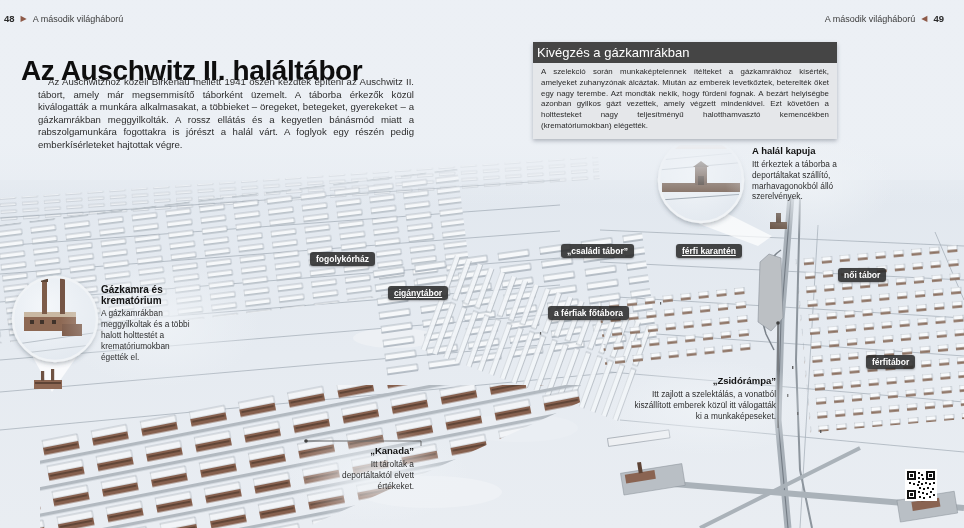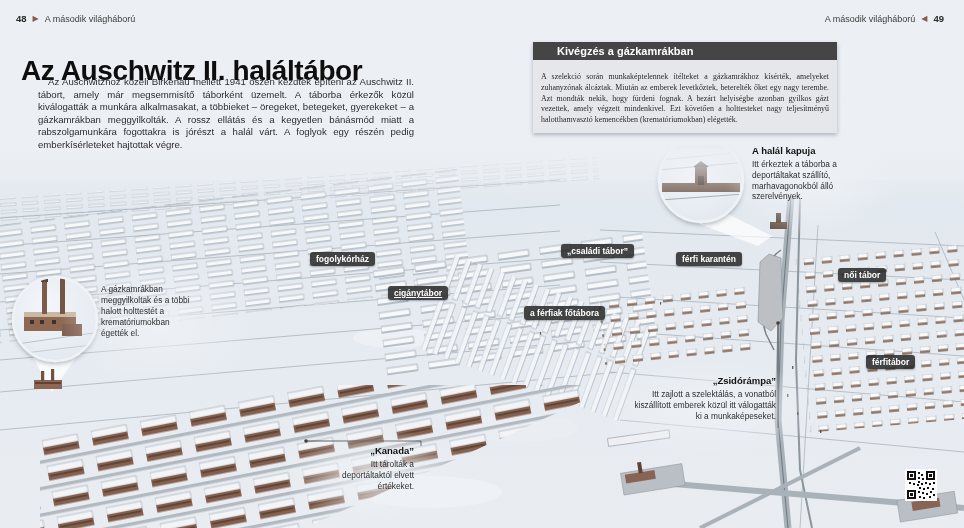--- a/index.html
+++ b/index.html
@@ -6,27 +6,27 @@
   body{font-family:"Liberation Sans",sans-serif;}
   #page{position:relative;width:964px;height:528px;overflow:hidden;
         background:linear-gradient(180deg,#eaeef3 0%,#e7ecf2 35%,#e2e8ef 70%,#e7ebf1 100%);}
   #camp-svg{position:absolute;left:0;top:0;}
   .fog{position:absolute;background:radial-gradient(closest-side,rgba(238,242,246,.96),rgba(238,242,246,0));pointer-events:none;}
   .fog-top{position:absolute;left:0;top:0;width:964px;height:205px;
            background:linear-gradient(180deg,rgba(236,240,245,.97) 70%,rgba(236,240,245,0) 100%);pointer-events:none;}
   .hdr{position:absolute;top:13px;font-size:9px;color:#3c3c3c;display:flex;align-items:center;gap:6px;}
   .hdr .num{font-weight:bold;font-size:9.5px;color:#2a2a2a;}
   .hdr .arr{color:#8e5a48;font-size:8px;line-height:1;}
-  .hdr-l{left:16px;} .hdr-r{right:20px;}
+  .hdr-l{left:4px;} .hdr-r{right:20px;}
   .title{position:absolute;left:21px;top:36px;font-size:28px;font-weight:bold;color:#0e0e0e;letter-spacing:-.4px;}
   .bodytext{position:absolute;left:22px;top:76px;width:392px;font-size:9.6px;line-height:1.31;color:#2d2d2d;text-align:justify;}
   .bodytext p{margin:0 0 5px 16px;text-indent:10px;}
   .infobox{position:absolute;left:533px;top:42px;width:304px;box-shadow:0 2px 4px rgba(60,70,85,.35);}
-  .infobox .ib-head{background:#454545;color:#fff;font-weight:bold;font-size:11px;padding:3px 24px;}
-  .infobox .ib-body{background:rgba(229,230,233,.95);color:#2a2a2a;font-size:7.9px;line-height:1.36;padding:12px 8px 7px;text-align:justify;font-family:Liberation Serif, serif;}
+  .infobox .ib-head{background:#454545;color:#fff;font-weight:normal;font-size:13px;padding:3px 4px;}
+  .infobox .ib-body{background:rgba(229,230,233,.95);color:#2a2a2a;font-size:7.9px;line-height:1.36;padding:4px 8px 7px;text-align:justify;}
   .tag{position:absolute;background:rgba(43,43,43,.88);color:#fff;font-size:8.5px;font-weight:bold;
        padding:2px 6px;border-radius:3px;white-space:nowrap;box-shadow:0 1px 2px rgba(0,0,0,.3);}
   .anno{position:absolute;color:#2d2d2d;}
   .anno .a-title{font-weight:bold;font-size:9.5px;color:#121212;line-height:1.12;margin-bottom:2px;}
   .anno .a-body{font-size:8.3px;line-height:1.32;}
   .anno-right{text-align:right;}
 </style>
 </head>
 <body>
 
@@ -286,34 +286,35 @@
     <div class="ib-head">Kivégzés a gázkamrákban</div>
     <div class="ib-body">A szelekció során munkaképtelennek ítélteket a gázkamrákhoz kísérték, amelyeket zuhanyzónak álcáztak. Miután az emberek levetkőztek, beterelték őket egy nagy terembe. Azt mondták nekik, hogy fürdeni fognak. A bezárt helyiségbe azonban gyilkos gázt vezettek, amely végzett mindenkivel. Ezt követően a holttesteket nagy teljesítményű halotthamvasztó kemencékben (krematóriumokban) elégették.</div>
   </div>
 
   <div class="anno" style="left:752px;top:146px;width:110px;">
     <div class="a-title">A halál kapuja</div>
     <div class="a-body">Itt érkeztek a táborba a deportáltakat szállító, marhavagonokból álló szerelvények.</div>
   </div>
 
   <div class="anno" style="left:101px;top:284px;width:92px;">
+    <div class="a-title" style="font-size:10px;">Gázkamra és krematórium</div>
     <div class="a-body">A gázkamrákban meggyilkoltak és a többi halott holttestét a krematóriumokban égették el.</div>
   </div>
 
   <div class="anno anno-right" style="left:628px;top:376px;width:148px;">
     <div class="a-title">„Zsidórámpa”</div>
     <div class="a-body">Itt zajlott a szelektálás, a vonatból kiszállított emberek közül itt válogatták ki a munkaképeseket.</div>
   </div>
 
   <div class="anno anno-right" style="left:320px;top:446px;width:94px;">
     <div class="a-title">„Kanada”</div>
     <div class="a-body">Itt tárolták a deportáltaktól elvett értékeket.</div>
   </div>
 
   <div class="tag" style="left:310px;top:252px;">fogolykórház</div>
   <div class="tag" style="left:388px;top:286px;text-decoration:underline;">cigánytábor</div>
   <div class="tag" style="left:561px;top:244px;text-align:right;">„családi tábor”</div>
-  <div class="tag" style="left:676px;top:252px;">férfi karantén</div>
+  <div class="tag" style="left:676px;top:244px;text-decoration:underline;">férfi karantén</div>
   <div class="tag" style="left:838px;top:268px;">női tábor</div>
-  <div class="tag" style="left:524px;top:306px;text-align:center;">a férfiak főtábora</div>
+  <div class="tag" style="left:548px;top:306px;text-align:center;">a férfiak főtábora</div>
   <div class="tag" style="left:866px;top:355px;">férfitábor</div>
 
 </div>
 
 </body></html>

